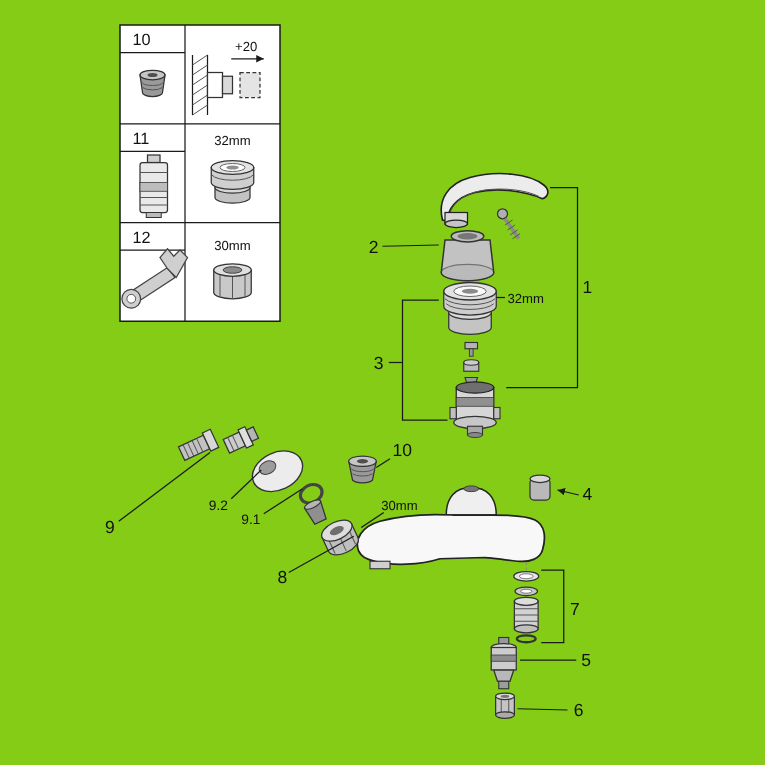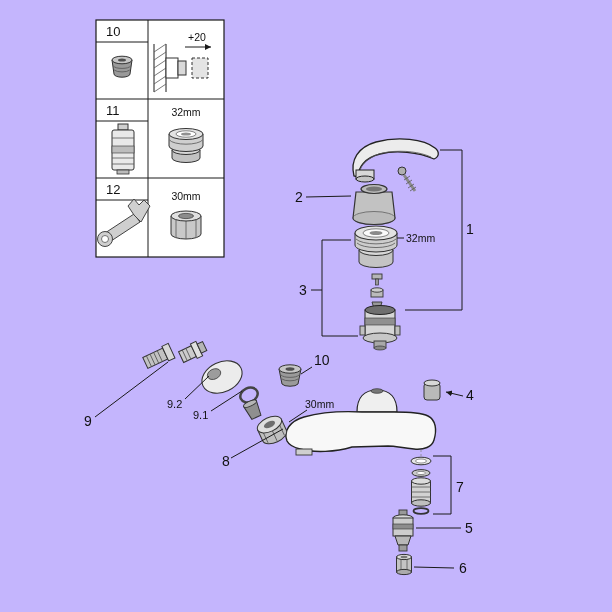--- a/index.html
+++ b/index.html
@@ -1,16 +1,16 @@
 <!DOCTYPE html>
 <html><head>
 <meta charset="utf-8">
 <style>
   html,body{margin:0;padding:0;background:#fff;}
-  .stage{position:relative;width:612px;height:612px;background:#c4b5fd;overflow:hidden;}
+  .stage{position:relative;width:612px;height:612px;background:#84cc16;overflow:hidden;}
   svg{display:block;font-family:"Liberation Sans",sans-serif;}
   .callout{font-size:14px;fill:#111;}
   .callout-sub{font-size:11px;fill:#111;}
   .dim{font-size:10.5px;fill:#111;}
   .tnum{font-size:13px;fill:#111;}
   .ln{stroke:#1a1a1a;stroke-width:1;fill:none;}
   .ln-thin{stroke:#555;stroke-width:0.8;fill:none;}
   .frame{stroke:#1a1a1a;stroke-width:1.2;fill:#ffffff;}
 </style>
 </head>

